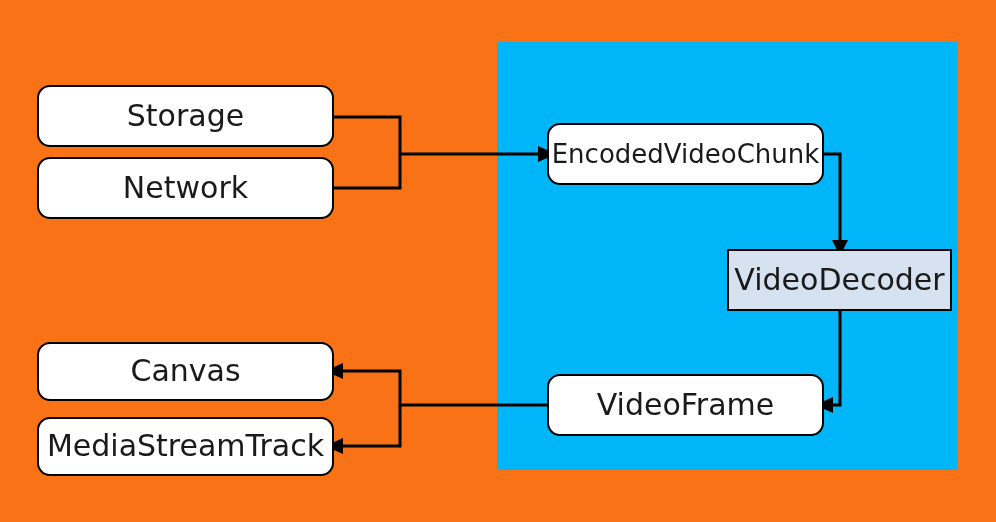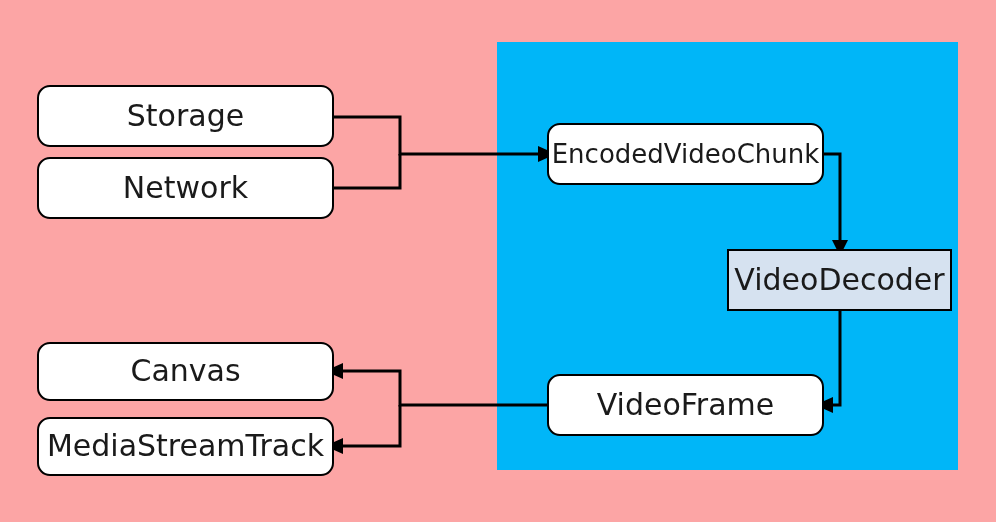--- a/index.html
+++ b/index.html
@@ -39,21 +39,21 @@
     stroke-width: 3;
     stroke-linecap: butt;
     stroke-linejoin: miter;
   }
   .edge-arrow { fill: #000000; stroke: none; }
   .group-panel { stroke: none; }
 </style>
 </head>
 <body>
 
-<div id="canvas-root" style="background: #fca5a5;">
+<div id="canvas-root" style="background: #f97316;">
   <svg id="diagram" viewBox="0 0 996 522">
     <g id="group-layer">
         <rect x="497" y="42" width="461" height="428" fill="#00b6f8" class="group-panel"></rect>
       </g>
     <g id="edge-layer">
         <path d="M 333 117 L 400 117 L 400 154 L 538 154" class="edge-path"></path>
         <polygon points="538,146 556,154 538,162" class="edge-arrow"></polygon>
         <path d="M 333 188 L 400 188 L 400 154" class="edge-path"></path>
         <path d="M 823 154 L 840 154 L 840 240" class="edge-path"></path>
         <polygon points="832,240 848,240 840,256" class="edge-arrow"></polygon>

